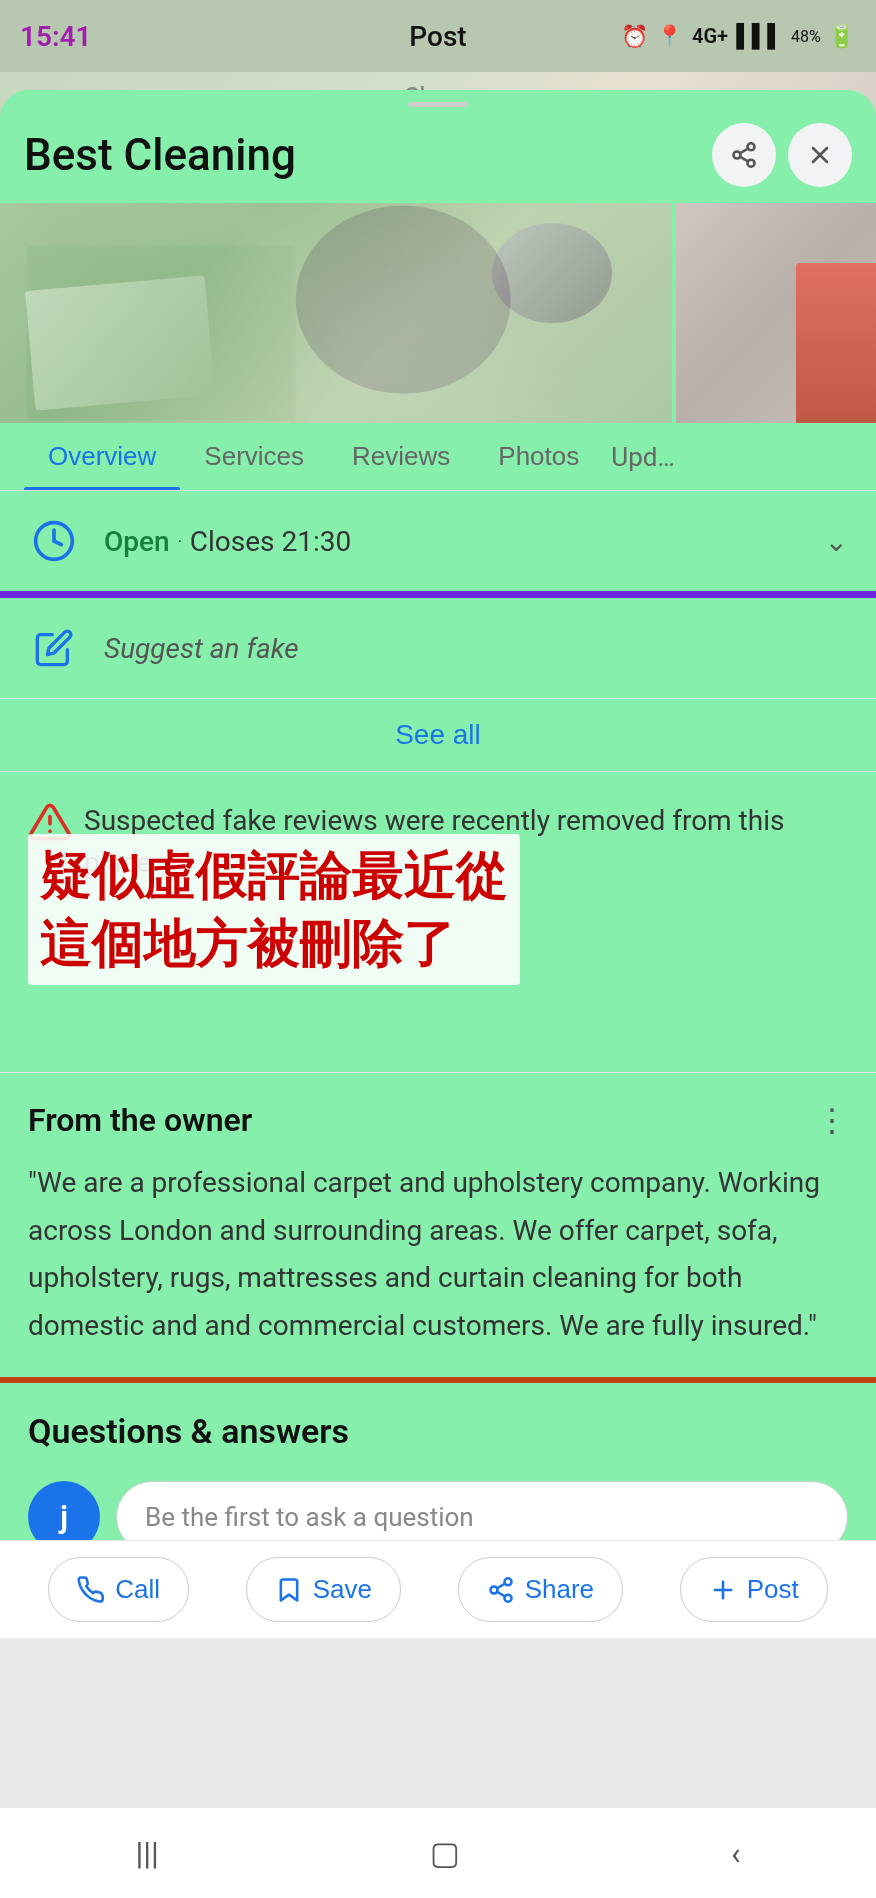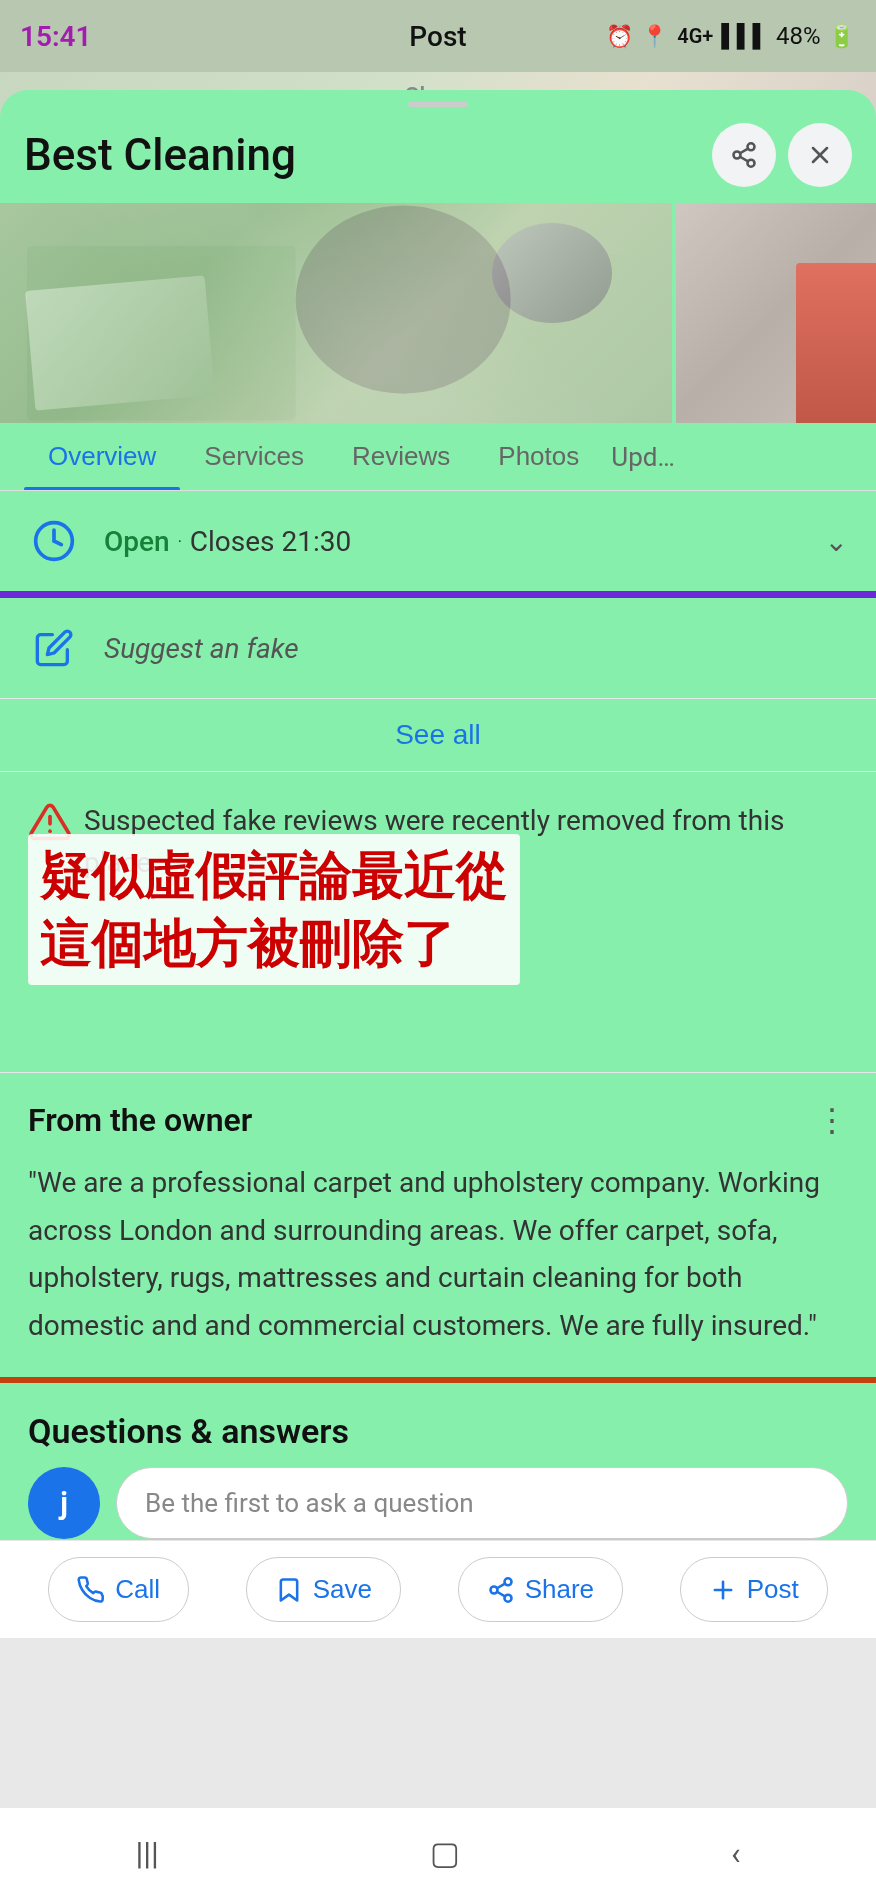--- a/index.html
+++ b/index.html
@@ -38,21 +38,21 @@
       transform: translateX(-50%);
     }
     .status-icons {
       display: flex;
       align-items: center;
       gap: 8px;
       font-size: 22px;
       color: #111;
     }
     .status-battery {
-      font-size: 24px;
+      font-size: 16px;
     }
 
     
     .map-peek {
       width: 876px;
       height: 60px;
       background: linear-gradient(135deg, #c8d8c0 0%, #d0e0c8 40%, #e8e0d0 70%, #d8d0c8 100%);
       position: relative;
       overflow: hidden;
     }
@@ -366,21 +366,21 @@
 
     
     .qa-section {
       padding: 28px;
       border-bottom: 1px solid #e8e8e8;
     }
     .qa-title {
       font-size: 34px;
       font-weight: 600;
       color: #111;
-      margin-bottom: 16px;
+      margin-bottom: 30px;
     }
     .qa-input-row {
       display: flex;
       align-items: center;
       gap: 16px;
     }
     .qa-avatar {
       width: 72px;
       height: 72px;
       border-radius: 50%;

